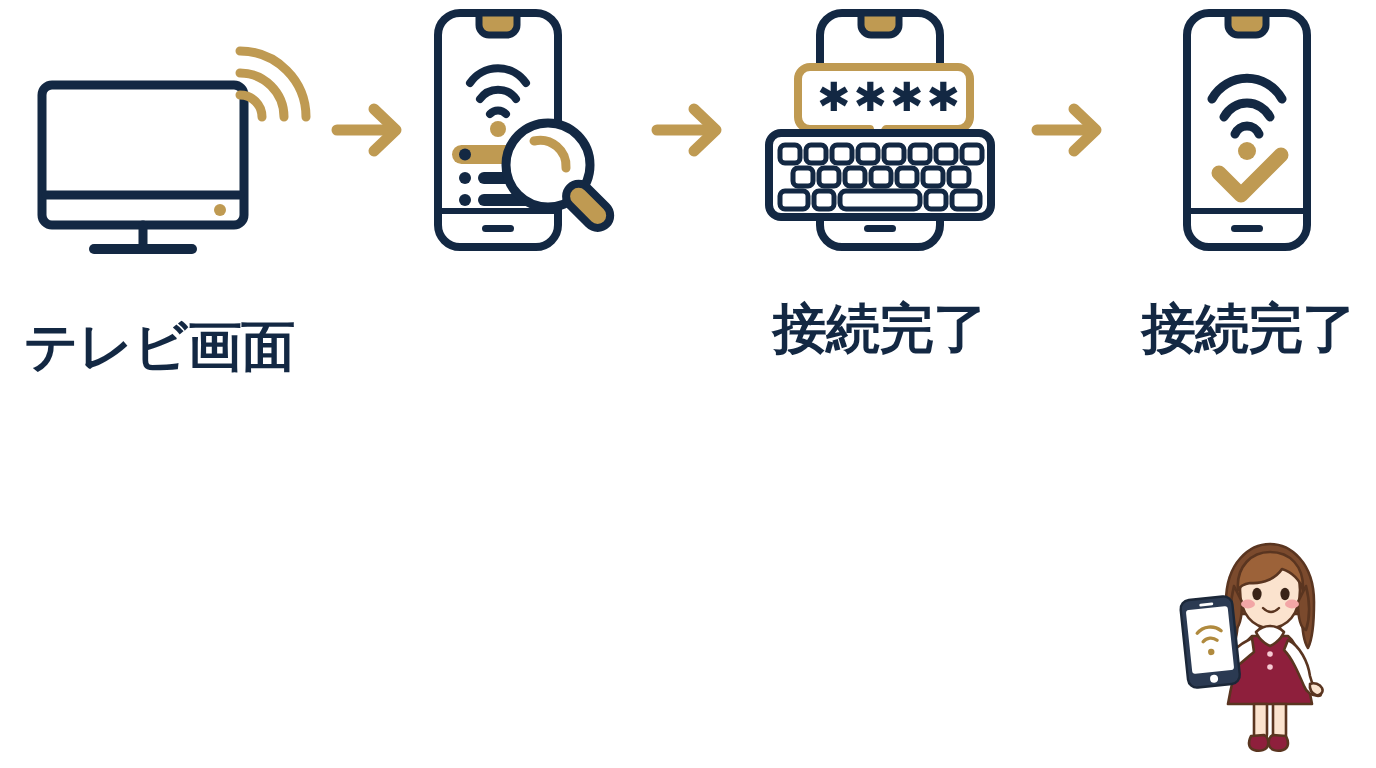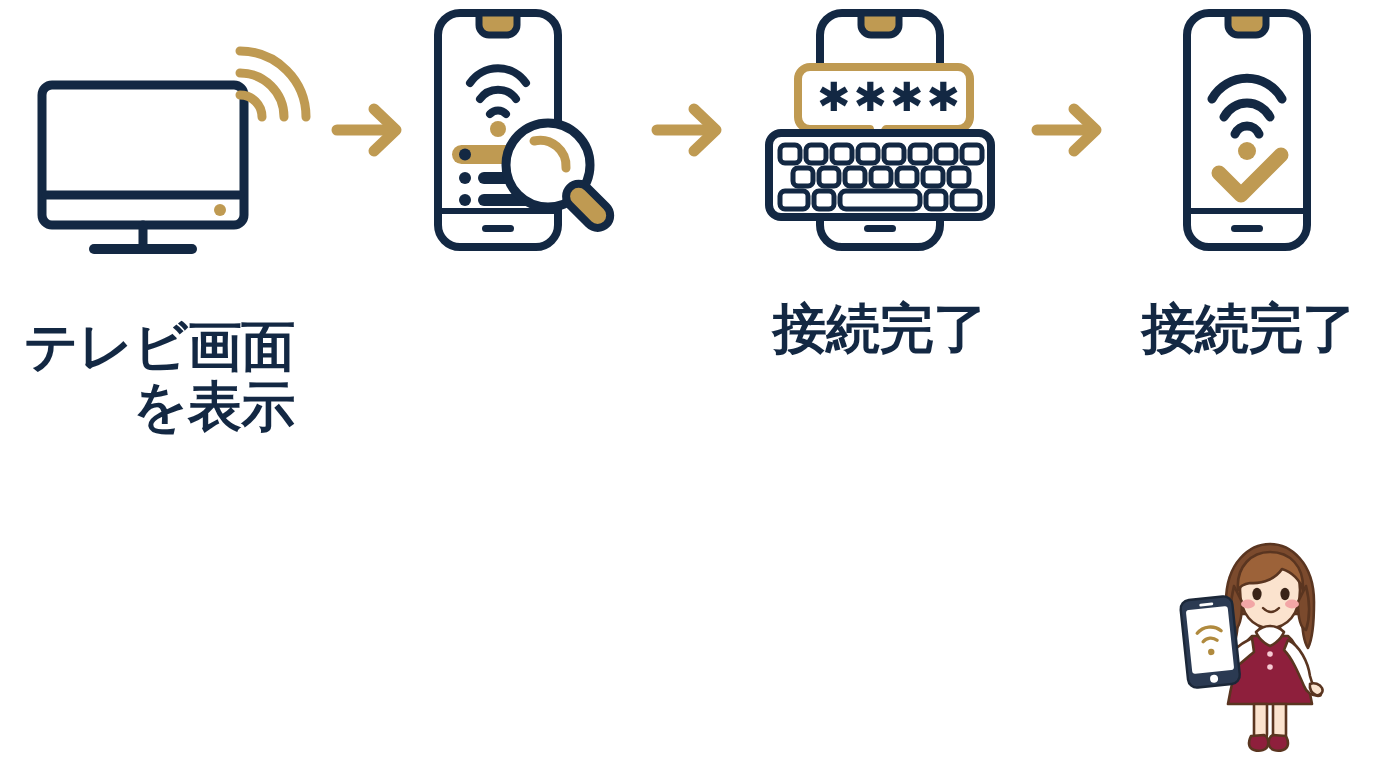--- a/index.html
+++ b/index.html
@@ -113,21 +113,20 @@
 
           <g fill="none" stroke="#BF9A52" stroke-width="9" stroke-linecap="round">
             <path d="M206 62 A 22 22 0 0 1 228 84"></path>
             <path d="M206 40 A 44 44 0 0 1 250 84"></path>
             <path d="M206 18 A 66 66 0 0 1 272 84"></path>
           </g>
         </svg>
       </div>
       <div class="step-label">
         <span>テレビ画面</span>
-        <span class="line2">を表示</span>
       </div>
     </div>
 
     <div class="arrow">
       <svg width="76" height="60" viewBox="0 0 76 60" aria-hidden="true">
         <g fill="none" stroke="#BF9A52" stroke-width="11" stroke-linecap="round" stroke-linejoin="round">
           <line x1="5" y1="30" x2="58" y2="30"></line>
           <polyline points="42,9 64,30 42,51"></polyline>
         </g>
       </svg>

